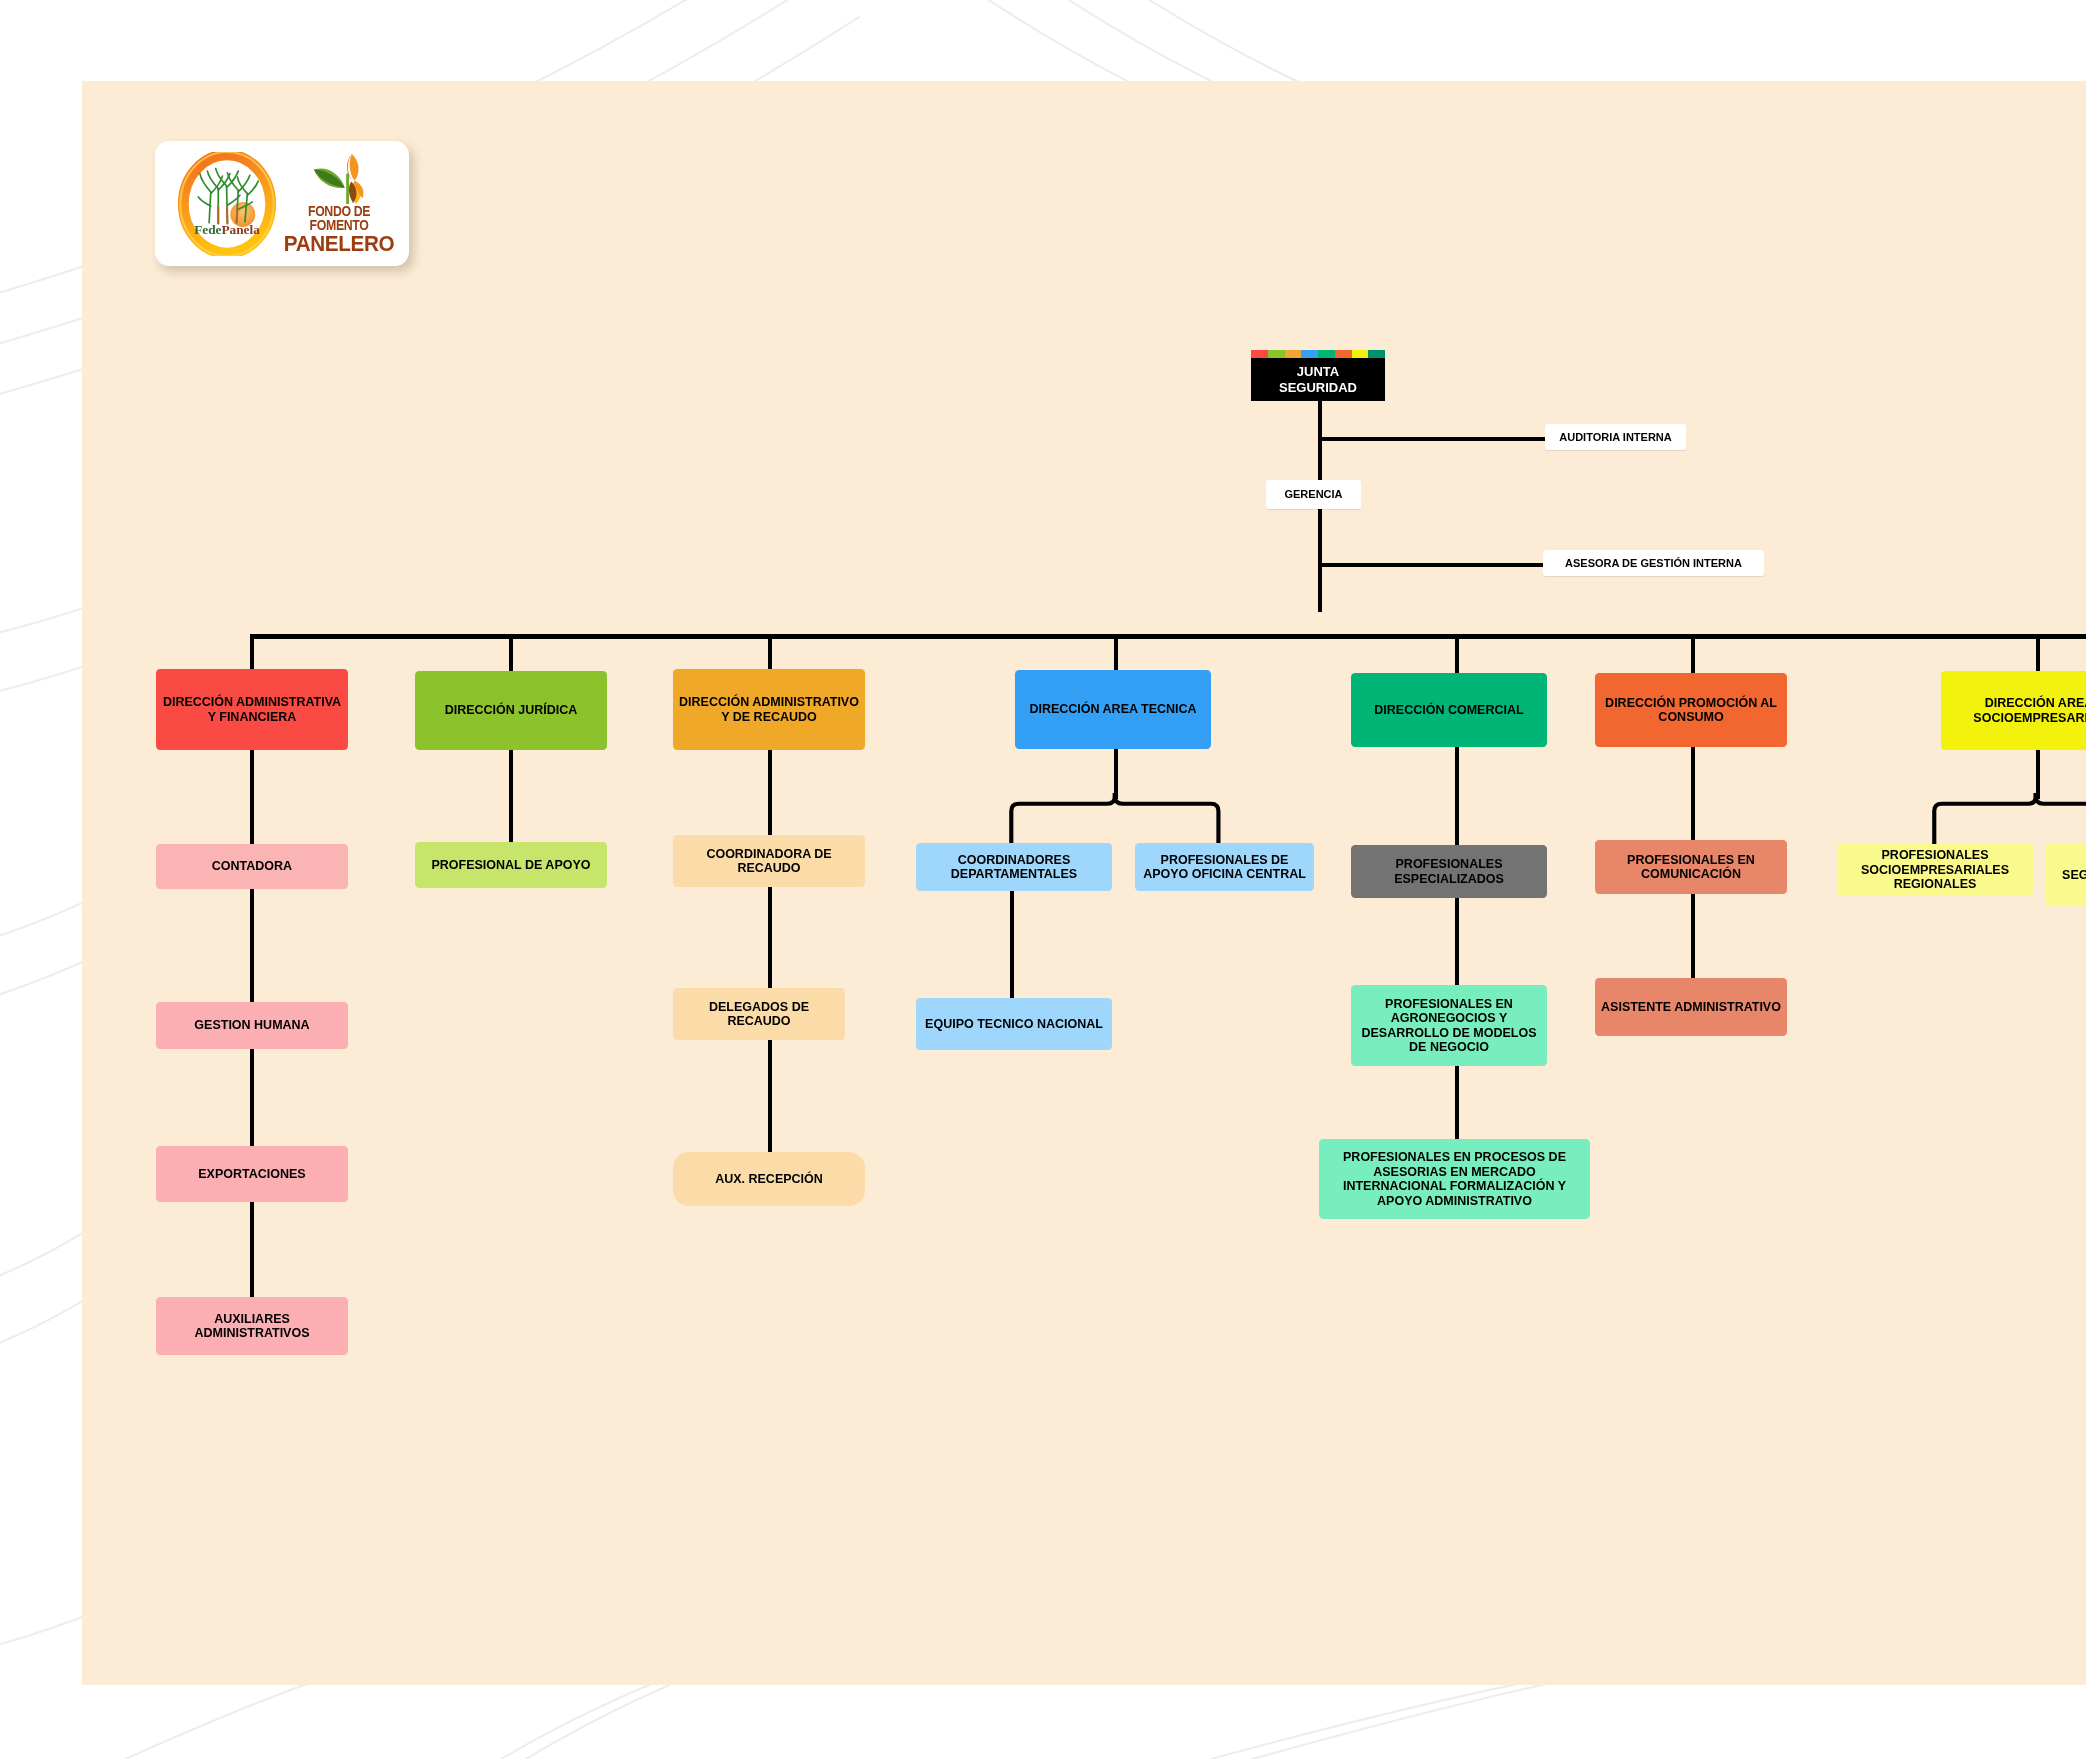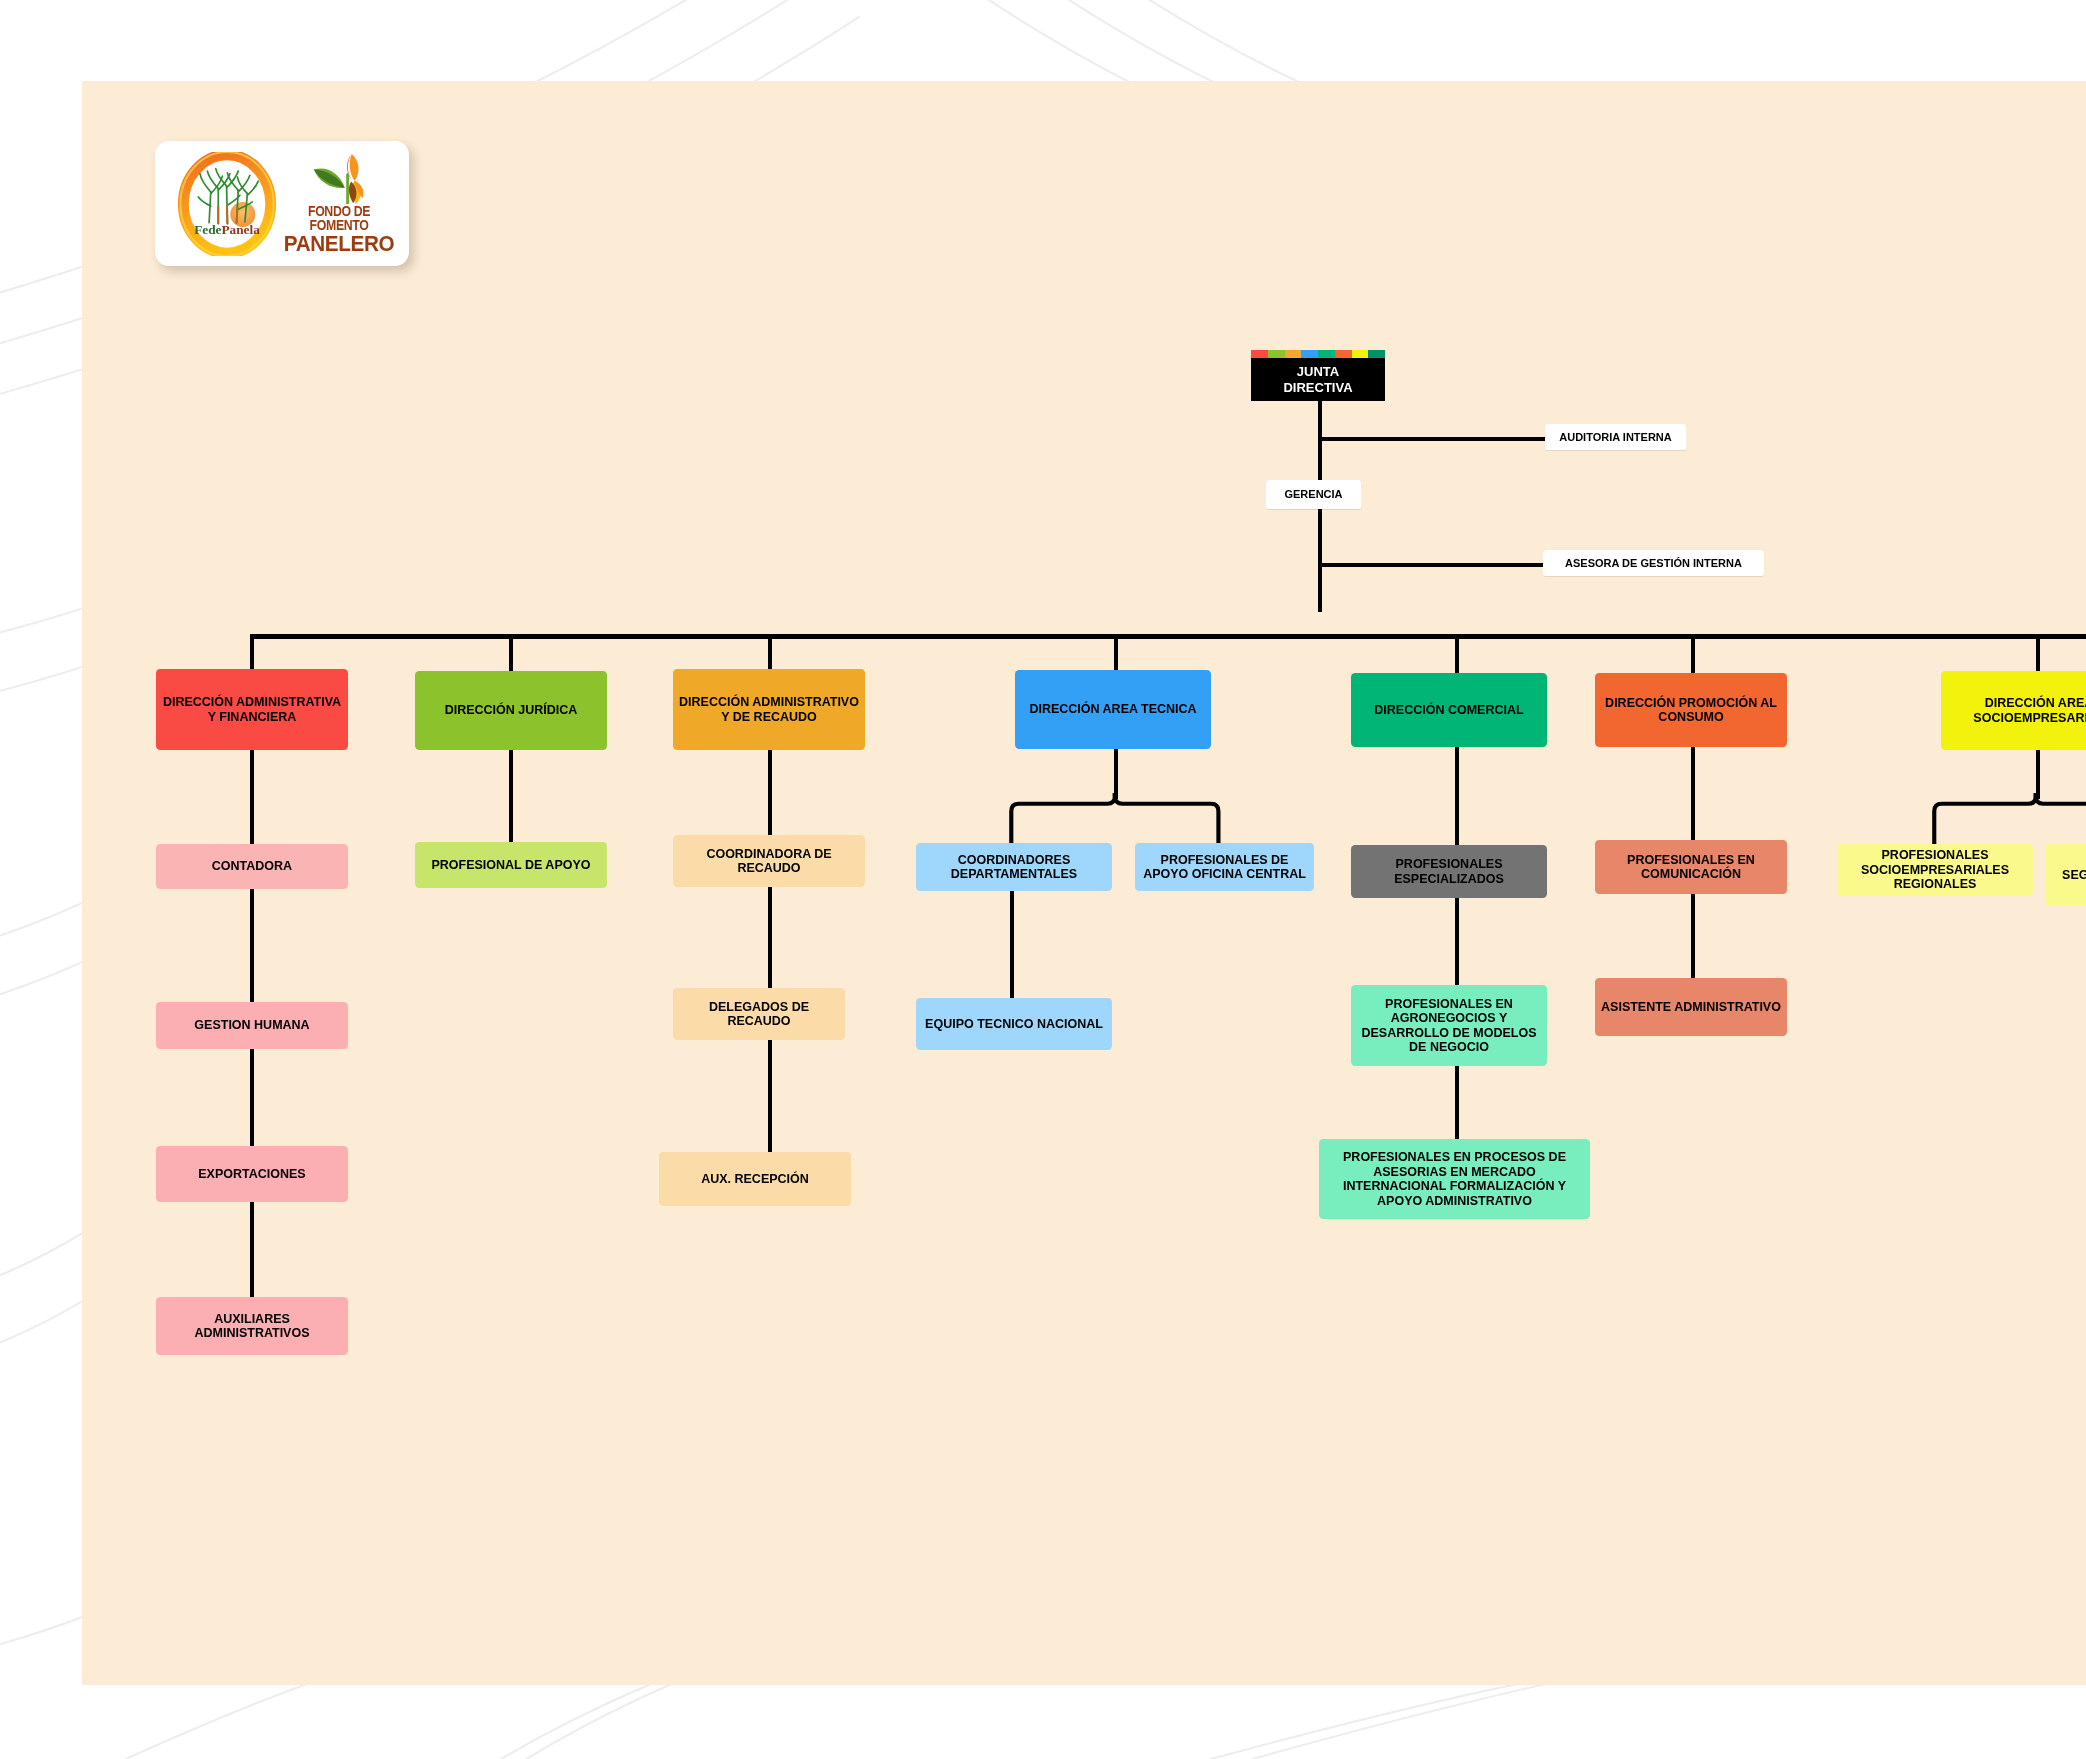--- a/index.html
+++ b/index.html
@@ -250,21 +250,21 @@
     <span style="background:#33A0F5"></span>
     <span style="background:#00B576"></span>
     <span style="background:#F26630"></span>
     <span style="background:#F2F20D"></span>
     <span style="background:#00926B"></span>
   </div>
 
   <div id="node-junta" class="node" style="left:1251px; top:358px; width:134px; height:43px; font-size:13px;">
     <div>
       <div>JUNTA</div>
-      <div>DIRECTIVA</div>
+      <div>SEGURIDAD</div>
     </div>
   </div>
 
   <div class="node white-node" style="left:1545px; top:424px; width:141px; height:26px; font-size:11px;">AUDITORIA INTERNA</div>
 
   <div class="node white-node" style="left:1266px; top:480px; width:95px; height:29px; font-size:11px;">GERENCIA</div>
 
   <div class="node white-node" style="left:1543px; top:550px; width:221px; height:26px; font-size:11px;">ASESORA DE GESTIÓN INTERNA</div>
 
   <div class="node" style="left:156px; top:669px; width:192px; height:81px; background:#FA4A44; font-size:12.5px;">DIRECCIÓN ADMINISTRATIVA Y FINANCIERA</div>
@@ -272,21 +272,21 @@
   <div class="node" style="left:156px; top:1002px; width:192px; height:47px; background:#FBAFB2; font-size:12.5px;">GESTION HUMANA</div>
   <div class="node" style="left:156px; top:1146px; width:192px; height:56px; background:#FBAFB2; font-size:12.5px;">EXPORTACIONES</div>
   <div class="node" style="left:156px; top:1297px; width:192px; height:58px; background:#FBAFB2; font-size:12.5px;">AUXILIARES ADMINISTRATIVOS</div>
 
   <div class="node" style="left:415px; top:671px; width:192px; height:79px; background:#8CC22B; font-size:12.5px;">DIRECCIÓN JURÍDICA</div>
   <div class="node" style="left:415px; top:842px; width:192px; height:46px; background:#C8E56B; font-size:12.5px;">PROFESIONAL DE APOYO</div>
 
   <div class="node" style="left:673px; top:669px; width:192px; height:81px; background:#F0A828; font-size:12.5px;">DIRECCIÓN ADMINISTRATIVO Y DE RECAUDO</div>
   <div class="node" style="left:673px; top:835px; width:192px; height:52px; background:#FBDCA8; font-size:12.5px;">COORDINADORA DE RECAUDO</div>
   <div class="node" style="left:673px; top:988px; width:172px; height:52px; background:#FBDCA8; font-size:12.5px;">DELEGADOS DE RECAUDO</div>
-  <div class="node" style="left:659px; top:1152px; width:192px; height:54px; background:#FBDCA8; font-size:12.5px;">AUX. RECEPCIÓN</div>
+  <div class="node" style="left:673px; top:1152px; width:192px; height:54px; background:#FBDCA8; font-size:12.5px;border-radius:16px;">AUX. RECEPCIÓN</div>
 
   <div class="node" style="left:1015px; top:670px; width:196px; height:79px; background:#33A0F5; font-size:12.5px;">DIRECCIÓN AREA TECNICA</div>
   <div class="node" style="left:916px; top:843px; width:196px; height:48px; background:#9FD6FB; font-size:12.5px;">COORDINADORES DEPARTAMENTALES</div>
   <div class="node" style="left:1135px; top:843px; width:179px; height:48px; background:#9FD6FB; font-size:12.5px;">PROFESIONALES DE APOYO OFICINA CENTRAL</div>
   <div class="node" style="left:916px; top:998px; width:196px; height:52px; background:#9FD6FB; font-size:12.5px;">EQUIPO TECNICO NACIONAL</div>
 
   <div class="node" style="left:1351px; top:673px; width:196px; height:74px; background:#00B576; font-size:12.5px;">DIRECCIÓN COMERCIAL</div>
   <div class="node" style="left:1351px; top:845px; width:196px; height:53px; background:#737373; font-size:12.5px;">PROFESIONALES ESPECIALIZADOS</div>
   <div class="node" style="left:1351px; top:985px; width:196px; height:81px; background:#78EDBE; font-size:12.5px;">PROFESIONALES EN AGRONEGOCIOS Y DESARROLLO DE MODELOS DE NEGOCIO</div>
   <div class="node" style="left:1319px; top:1139px; width:271px; height:80px; background:#78EDBE; font-size:12.5px;">PROFESIONALES EN PROCESOS DE ASESORIAS EN MERCADO INTERNACIONAL FORMALIZACIÓN Y APOYO ADMINISTRATIVO</div>

